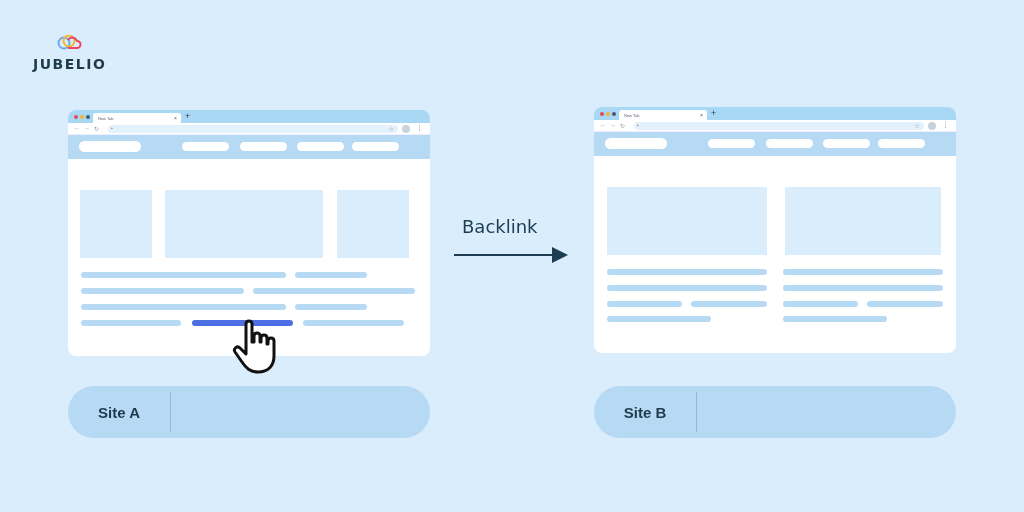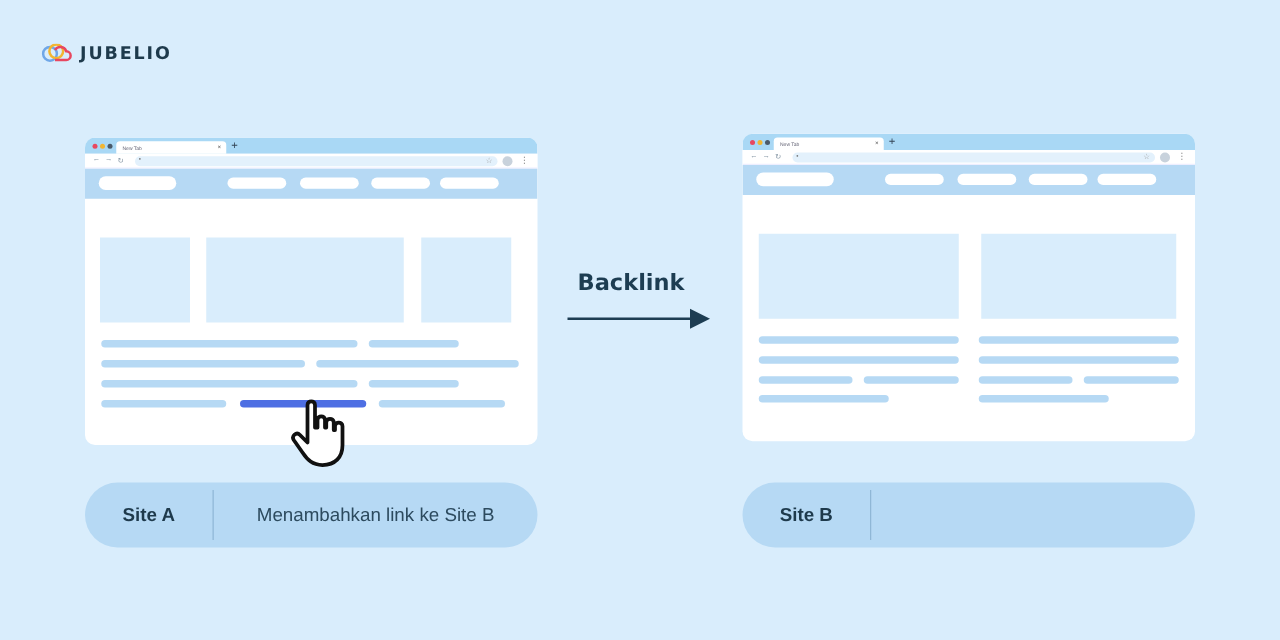--- a/index.html
+++ b/index.html
@@ -1,19 +1,19 @@
 <!DOCTYPE html>
 <html><head>
 <meta charset="utf-8">
 <style>
   * { box-sizing: border-box; margin: 0; padding: 0; }
   html, body { width: 1024px; height: 512px; overflow: hidden; }
   body { background: #d9edfc; font-family: "Liberation Sans", "DejaVu Sans", sans-serif; position: relative; }
 
-  .logo { position: absolute; left: 33px; top: 35px; display: flex; align-items: center; gap: 5px; }
+  .logo { position: absolute; left: 33px; top: 35px; display: flex; align-items: center; gap: 5px; flex-direction: column; }
   .logo-text { font-family: "DejaVu Sans", sans-serif; font-weight: bold; font-size: 14px; letter-spacing: 1.5px; color: #1e3a4c; }
 
   .browser { position: absolute; background: #ffffff; border-radius: 8px; overflow: hidden; }
   .tabbar { height: 13px; background: #a9d8f5; position: relative; }
   .dots { position: absolute; left: 6px; top: 5px; display: flex; gap: 2px; }
   .dot { width: 4px; height: 4px; border-radius: 50%; }
   .tab { position: absolute; left: 25px; top: 3px; width: 88px; height: 10px; background: #fff; border-radius: 3px 3px 0 0; font-size: 4px; color: #667; padding: 3px 5px; }
   .tab-close { position: absolute; right: 4px; top: 2px; font-size: 5px; color: #555; }
   .newtab { position: absolute; left: 117px; top: 1px; font-size: 9px; color: #345; }
   .addrbar { height: 12px; background: #fff; position: relative; border-bottom: 1px solid #eef; }
@@ -23,21 +23,21 @@
   .url-star { position: absolute; right: 4px; top: 0px; font-size: 6px; color: #999; }
   .acct { position: absolute; top: 2px; width: 8px; height: 8px; border-radius: 50%; background: #c8d2dc; }
   .menu-dots { position: absolute; top: 1px; font-size: 7px; color: #666; }
   .site-header { height: 24px; background: #b6d9f4; position: relative; }
   .pill { position: absolute; background: #fff; border-radius: 6px; height: 11px; }
   .block { position: absolute; background: #d9edfc; }
   .line { position: absolute; height: 6px; border-radius: 3px; background: #b6d9f4; }
   .line.hl { background: #4e6fe3; }
 
   .arrow-wrap { position: absolute; left: 454px; top: 214px; width: 120px; }
-  .arrow-label { font-family: "DejaVu Sans", sans-serif; font-weight: bold; font-size: 18px; color: #1d3d52; position: absolute; left: 8px; top: 2px; }
+  .arrow-label { font-family: "DejaVu Sans", sans-serif; font-weight: normal; font-size: 18px; color: #1d3d52; position: absolute; left: 8px; top: 2px; }
   .arrow-line { position: absolute; left: 0px; top: 40px; width: 100px; height: 2px; background: #1d3d52; }
   .arrow-head { position: absolute; left: 98px; top: 33px; width: 0; height: 0; border-top: 8px solid transparent; border-bottom: 8px solid transparent; border-left: 16px solid #1d3d52; }
 
   .caption { position: absolute; height: 52px; background: #b6d9f4; border-radius: 26px; display: flex; align-items: center; }
   .cap-name { width: 102px; text-align: center; font-weight: bold; font-size: 15px; color: #1e3a4c; }
   .cap-div { width: 1px; height: 40px; background: #8fb7d6; }
   .cap-desc { flex: 1; text-align: center; font-size: 15px; color: #2c4a5e; }
 
   .cursor { position: absolute; left: 232px; top: 318px; }
 </style>
@@ -155,18 +155,17 @@
   <div class="line" style="left:97px;top:194px;width:76px;"></div>
   <div class="line" style="left:189px;top:194px;width:75px;"></div>
   <div class="line" style="left:273px;top:194px;width:76px;"></div>
   <div class="line" style="left:13px;top:209px;width:104px;"></div>
   <div class="line" style="left:189px;top:209px;width:104px;"></div>
 </div>
 
 <div class="caption" style="left:68px;top:386px;width:362px;">
   <span class="cap-name">Site A</span>
   <span class="cap-div"></span>
-  <span class="cap-desc">Menambahkan link ke Site B</span>
 </div>
 <div class="caption" style="left:594px;top:386px;width:362px;">
   <span class="cap-name">Site B</span>
   <span class="cap-div"></span>
 </div>
 
 </body></html>

